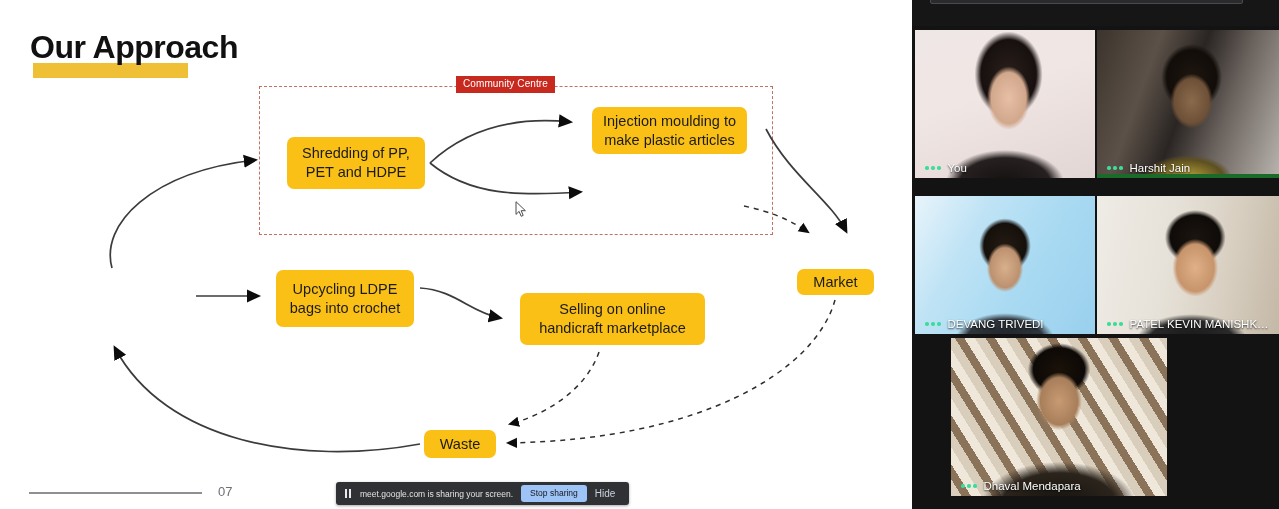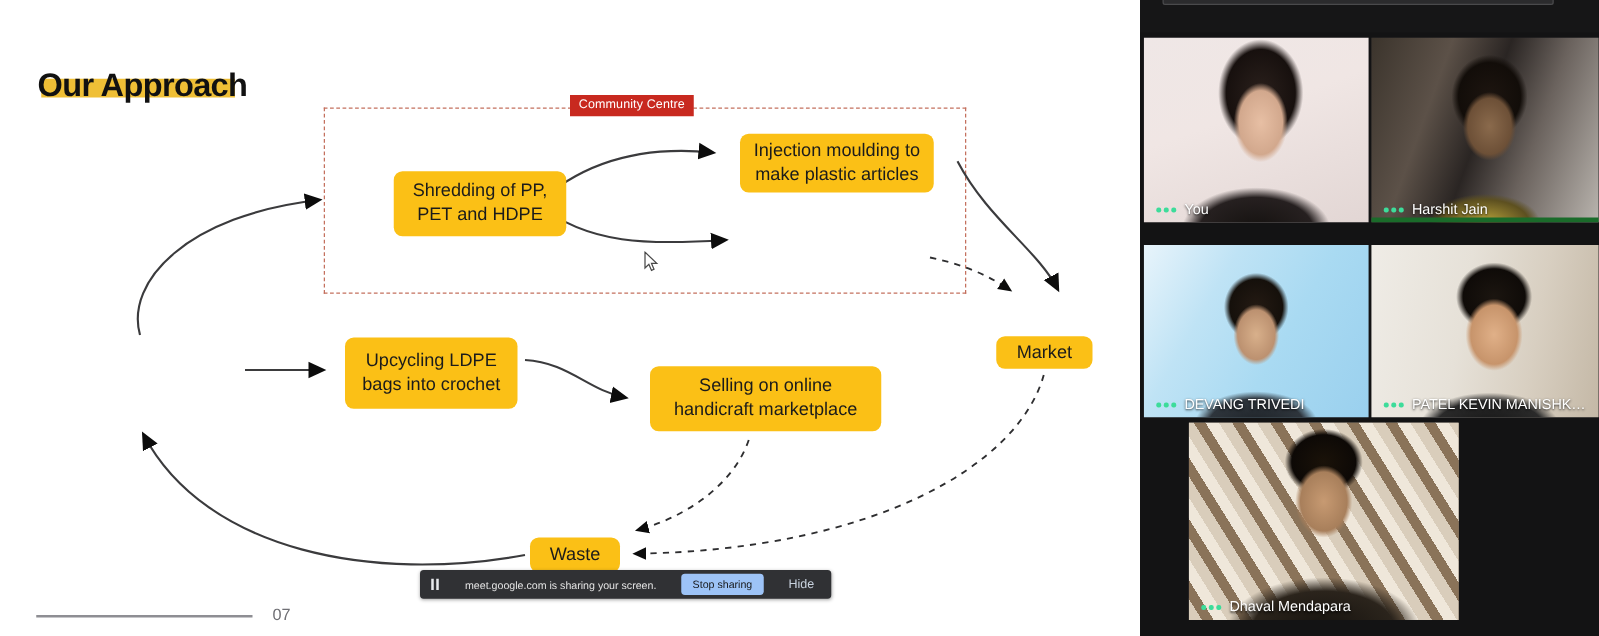--- a/index.html
+++ b/index.html
@@ -2,59 +2,59 @@
 <html><head>
 <meta charset="utf-8">
 <style>
   html,body{margin:0;padding:0;background:#000;}
   body{width:1279px;height:509px;overflow:hidden;font-family:"Liberation Sans",sans-serif;}
   #root{position:relative;width:1279px;height:509px;background:#111112;}
 
   
   .slide{position:absolute;left:0;top:0;width:912px;height:509px;background:#ffffff;overflow:hidden;}
 
-  .title{position:absolute;left:30px;top:31px;font-size:26px;font-weight:bold;color:#111111;
-         letter-spacing:-0.5px;line-height:1;z-index:3;white-space:nowrap;margin-top:24px;}
+  .title{position:absolute;left:30px;top:31px;font-size:32px;font-weight:bold;color:#111111;
+         letter-spacing:-0.5px;line-height:1;z-index:3;white-space:nowrap;}
   .title-hl{position:absolute;left:33px;top:63px;width:155px;height:15px;background:#efbf36;z-index:2;}
 
   
   .cc-region{position:absolute;left:259px;top:86px;width:514px;height:149px;
              border:1.4px dashed #c4705e;box-sizing:border-box;}
   .cc-badge{position:absolute;left:456px;top:76px;background:#c8291f;color:#ffffff;
             font-size:10px;padding:3px 7px 4px 7px;line-height:1;letter-spacing:0.1px;z-index:5;
             font-family:"Liberation Sans",sans-serif;}
 
   
   .node{position:absolute;background:#fbc016;border-radius:7px;color:#1b1b1b;
         display:flex;align-items:center;justify-content:center;text-align:center;
         font-size:14.5px;line-height:1.28;box-sizing:border-box;padding:6px 8px;z-index:4;}
 
-  .n-shred   {left:287px; top:137px; width:138px; height:52px;margin-left:28px;}
+  .n-shred   {left:287px; top:137px; width:138px; height:52px;}
   .n-inject  {left:592px; top:107px; width:155px; height:47px;}
   .n-pellet  {left:601px; top:177px; width:139px; height:46px;}
   .n-waste-c {left:33px;  top:270px; width:148px; height:52px;}
   .n-upcycle {left:276px; top:270px; width:138px; height:57px;}
   .n-selling {left:520px; top:293px; width:185px; height:52px;}
   .n-market  {left:797px; top:269px; width:77px;  height:26px; font-size:14.5px;}
   .n-waste   {left:424px; top:430px; width:72px;  height:28px; font-size:14.5px;}
 
   
   .arrows{position:absolute;left:0;top:0;width:912px;height:509px;z-index:3;pointer-events:none;}
 
   
   .foot-line{position:absolute;left:29px;top:492px;width:173px;height:1.6px;background:#8e8e93;}
   .foot-num{position:absolute;left:218px;top:484px;font-size:13px;color:#6f6f74;
             font-family:"Liberation Sans",sans-serif;}
 
   
   .cursor{position:absolute;left:515px;top:201px;z-index:8;}
 
   
-  .sharebar{position:absolute;left:336px;top:456px;height:23px;background:#303134;
-            border-radius:3px;display:flex;align-items:center;gap:12px;padding:0 6px;z-index:9;
+  .sharebar{position:absolute;left:336px;top:482px;height:23px;background:#303134;
+            border-radius:3px;display:flex;align-items:center;gap:0px;padding:0 6px;z-index:9;
             box-shadow:0 1px 3px rgba(0,0,0,.35);}
   .sb-pause{width:12px;height:12px;display:flex;align-items:center;justify-content:center;margin-right:6px;}
   .sb-pause i{display:block;width:2px;height:9px;background:#e8eaed;margin:0 1px;}
   .sb-text{color:#e3e3e3;font-size:8.5px;white-space:nowrap;margin-right:8px;}
   .sb-stop{background:#9dc3f7;color:#17181a;font-size:8.5px;border-radius:3px;
            padding:4px 9px;line-height:1;white-space:nowrap;}
   .sb-hide{color:#c9d3df;font-size:10px;padding:0 8px;white-space:nowrap;}
 
   
   .vgrid{position:absolute;left:912px;top:0;width:367px;height:509px;background:#131314;}

